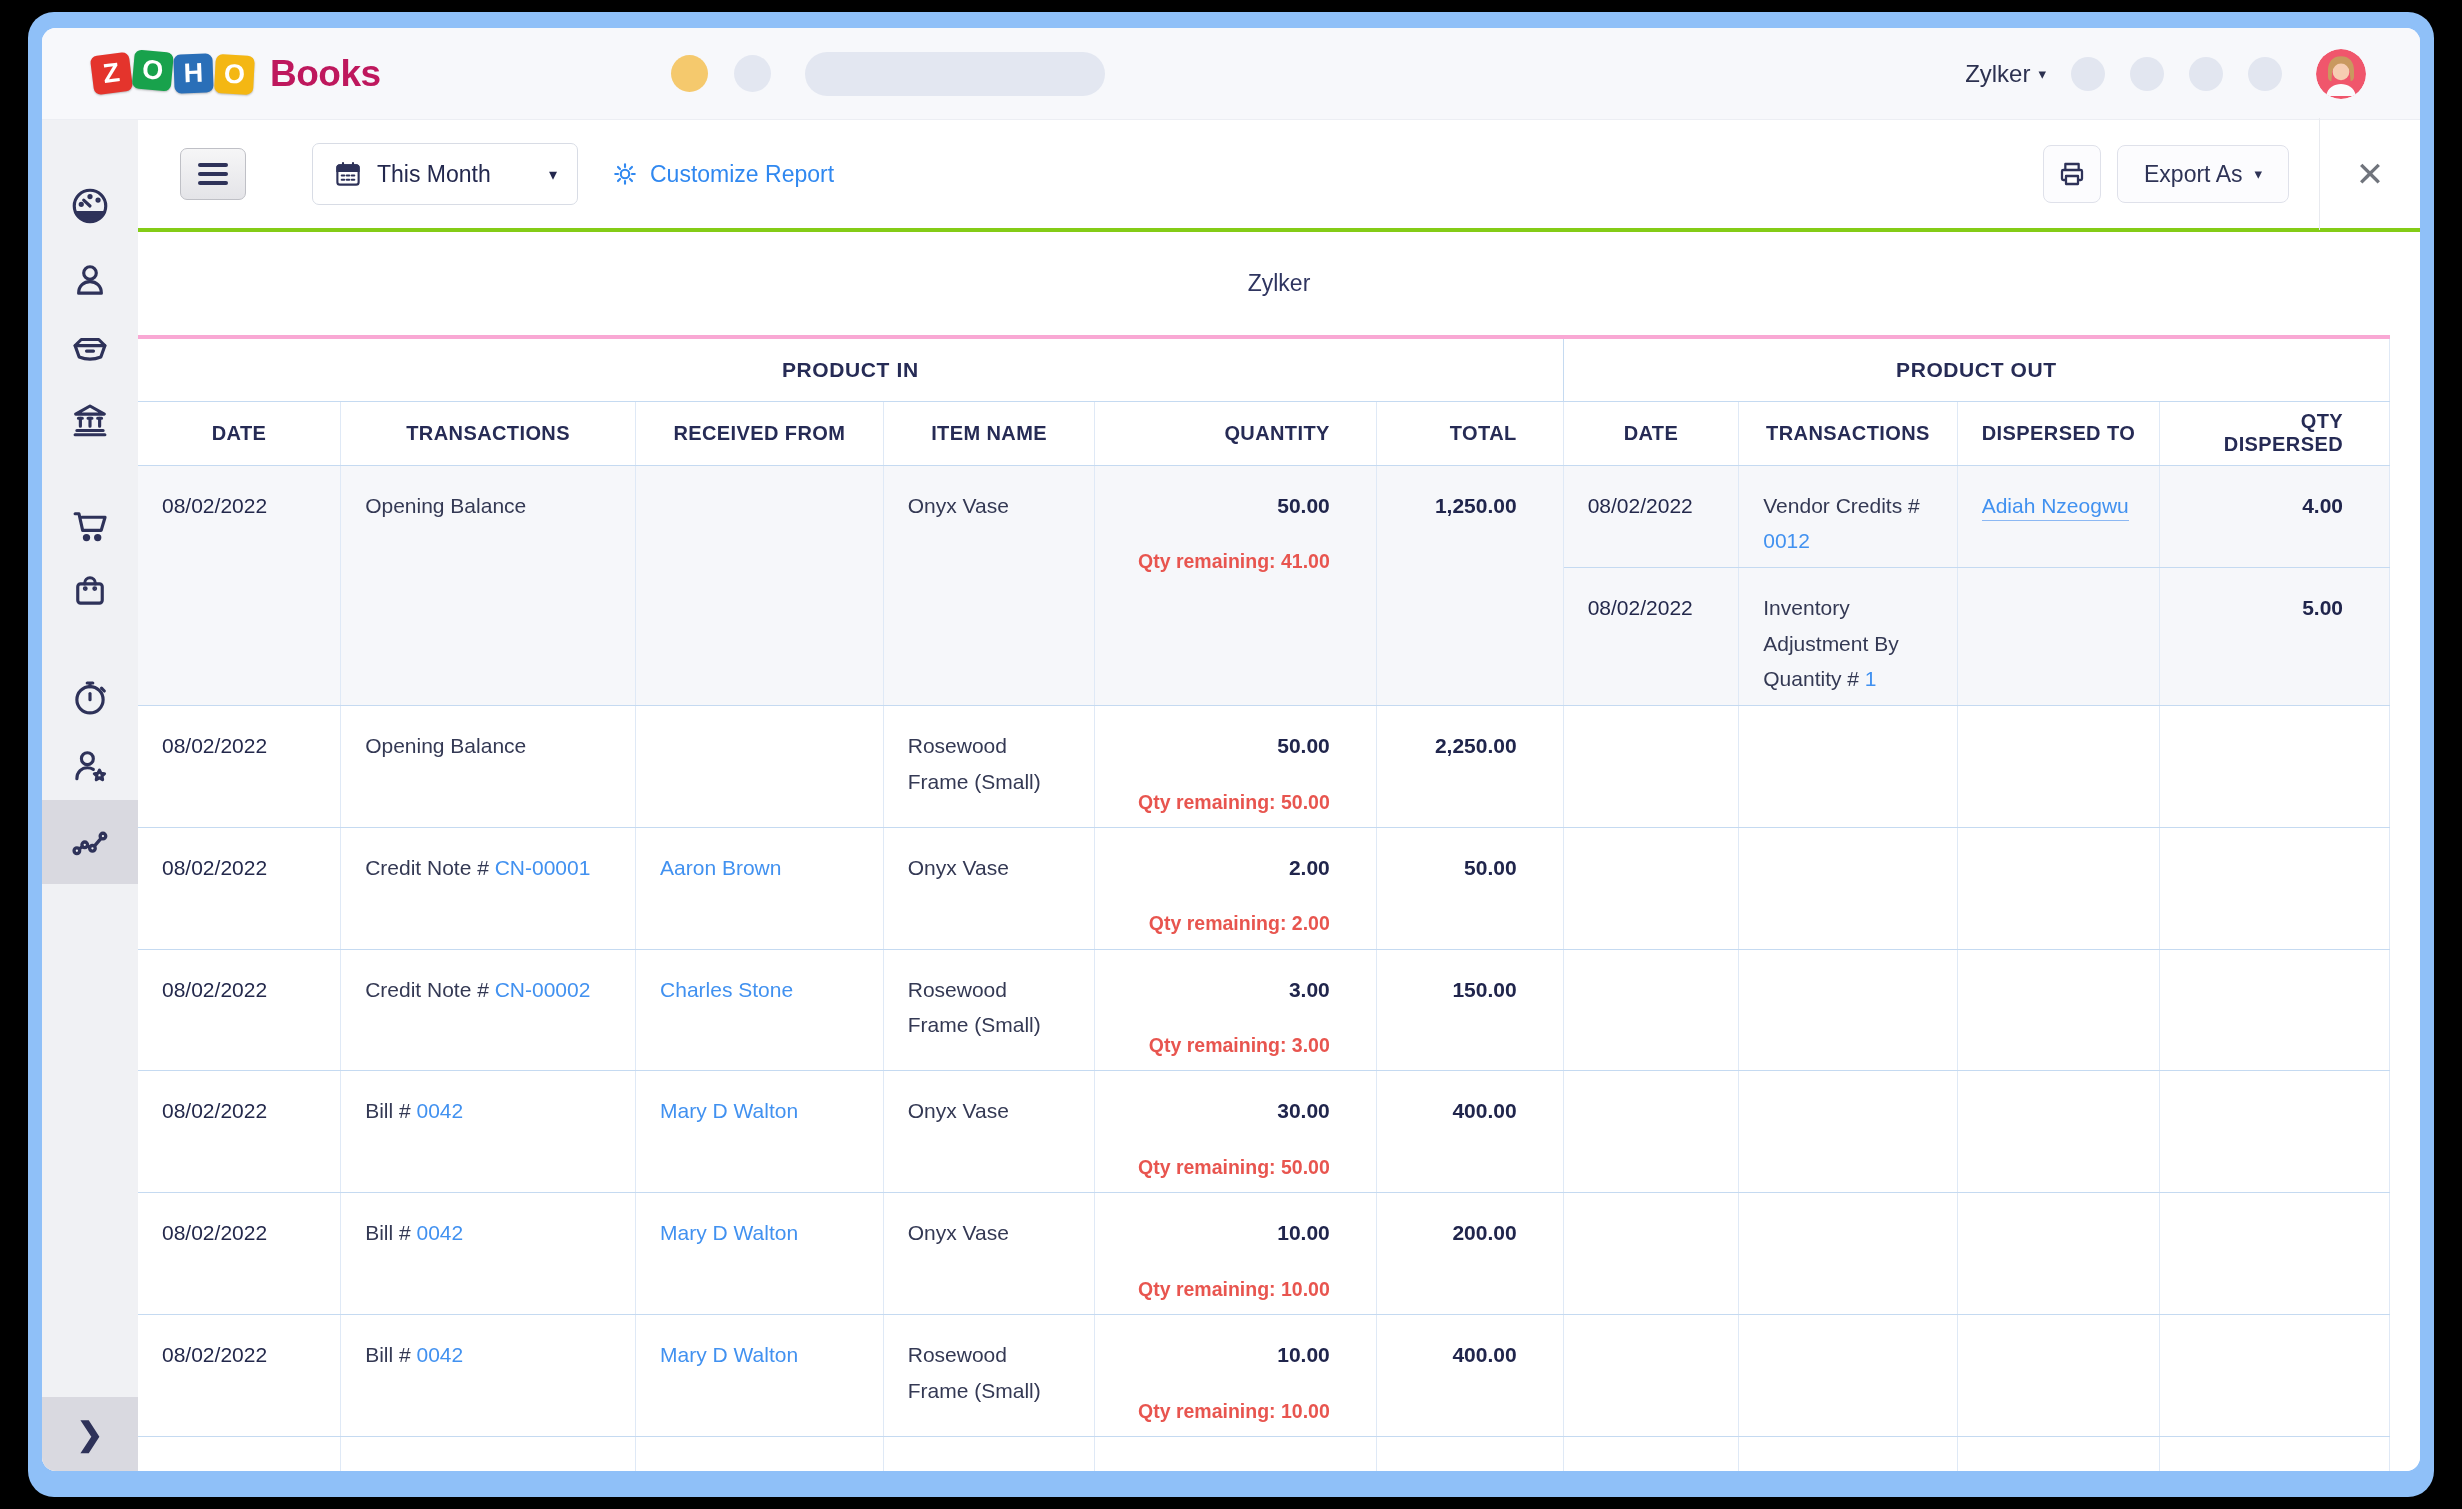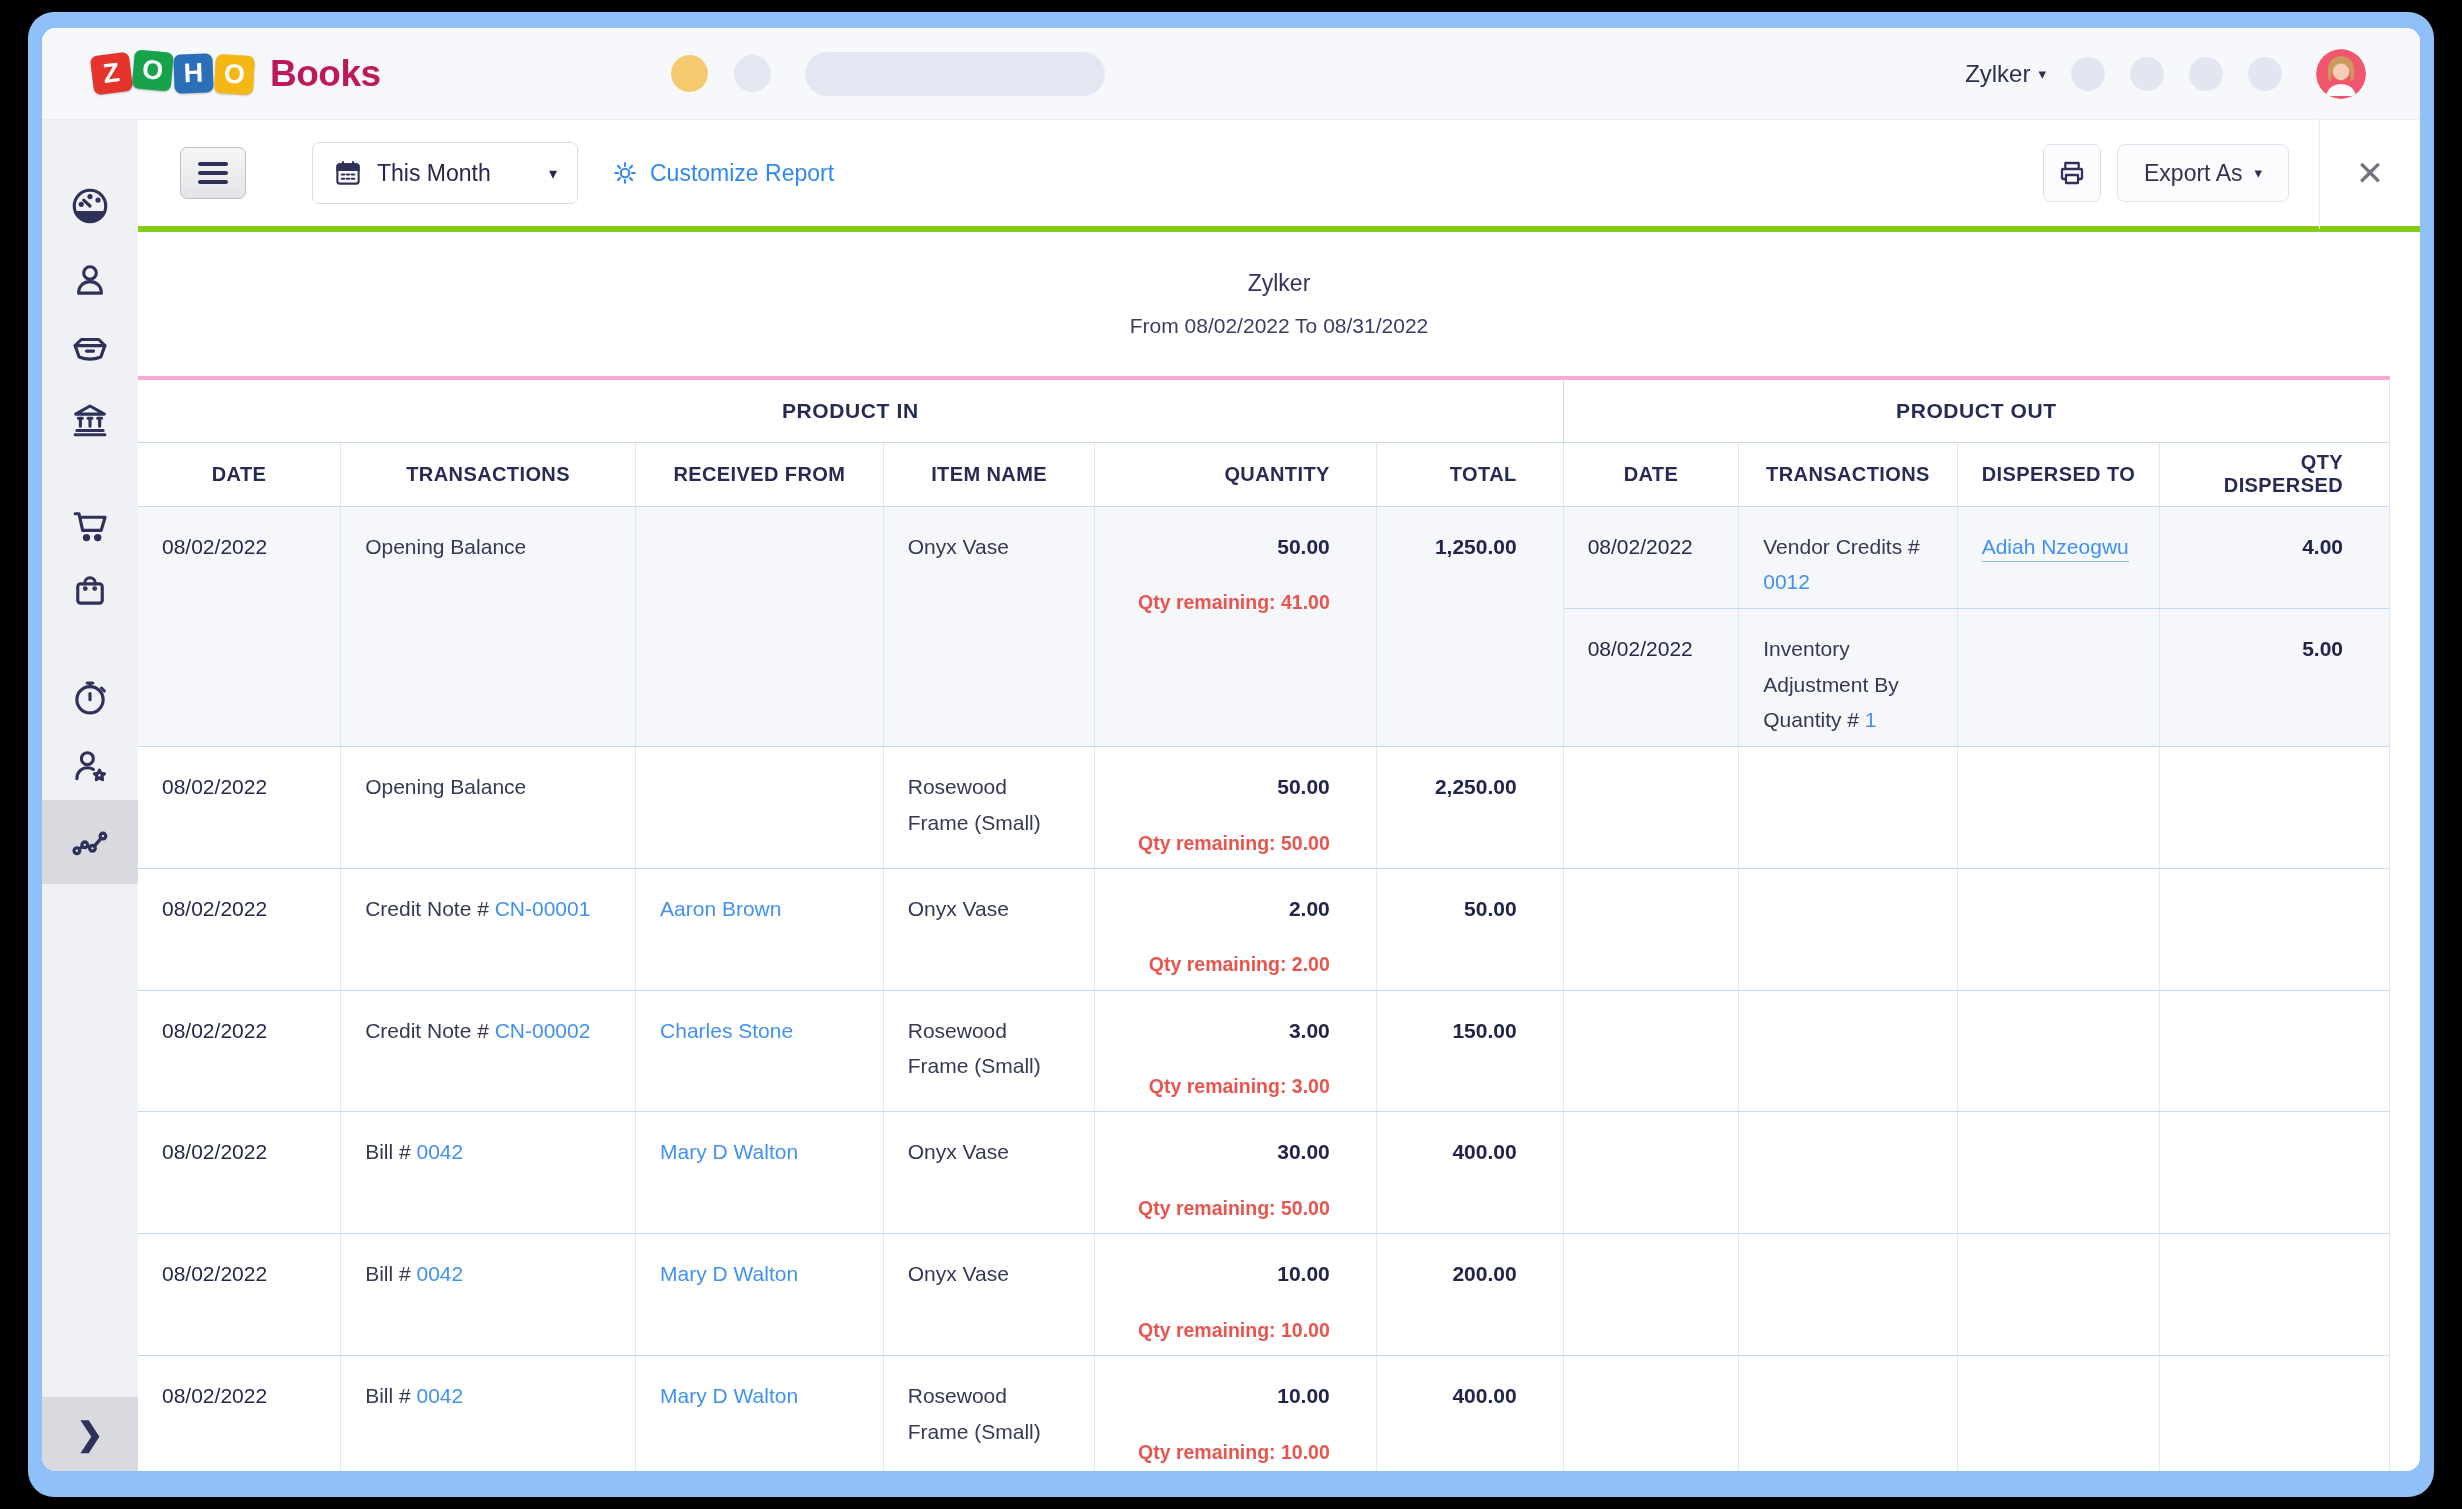--- a/index.html
+++ b/index.html
@@ -39,21 +39,21 @@
   .s-item svg { width:42px; height:42px; }
   .s-item.active { height:84px; background:#d9d9e0; }
   .m1{margin-top:62px}.m2{margin-top:26px}.m3{margin-top:22px}.m4{margin-top:22px}
   .m5{margin-top:58px}.m6{margin-top:16px}.m7{margin-top:60px}.m8{margin-top:20px}.m9{margin-top:10px}
   .expand-btn { margin-top:auto; width:100%; height:74px; background:#d9d9e0; color:#2e3259;
                 display:flex; align-items:center; justify-content:center; font-size:32px; font-weight:bold; cursor:pointer; }
 
   .main { flex:1; background:#fff; display:flex; flex-direction:column; min-width:0; }
 
   
-  .toolbar { height:112px; border-bottom:6px solid #84cc16; display:flex; align-items:center; flex-shrink:0; }
+  .toolbar { height:112px; border-bottom:4px solid #84cc16; display:flex; align-items:center; flex-shrink:0; }
   .hamburger { width:66px; height:52px; margin-left:42px; border:1px solid #bfc0c6; border-radius:7px;
                background:linear-gradient(#f6f6f7,#e4e4e8); display:flex; flex-direction:column;
                align-items:center; justify-content:center; gap:5px; cursor:pointer; }
   .hamburger i { display:block; width:30px; height:4px; background:#2e3259; border-radius:2px; }
   .period-btn { margin-left:66px; width:266px; height:62px; border:1px solid #d8dce5; border-radius:7px;
                 background:#fff; display:flex; align-items:center; padding:0 20px; cursor:pointer; }
   .period-btn .label { font-size:23px; color:#23284e; margin-left:14px; }
   .period-btn .caret { margin-left:auto; font-size:16px; color:#23284e; }
   .customize { margin-left:32px; display:flex; align-items:center; color:#3088f0; font-size:23px; cursor:pointer; }
   .customize svg { margin-right:10px; }
@@ -254,21 +254,20 @@
             <div class="tb-divider"></div>
             <div class="close-zone">
               <span class="close-x">✕</span>
             </div>
           </div>
         </div>
 
         <div class="report">
           <div class="r-head">
             <div class="r-company">Zylker</div>
-            <div class="r-range">From 08/02/2022 To 08/31/2022</div>
           </div>
 
           <table>
             <colgroup>
               <col style="width:9.0%">
                 <col style="width:13.1%">
                 <col style="width:11.0%">
                 <col style="width:9.4%">
               <col style="width:12.5%">
                 <col style="width:8.3%">

